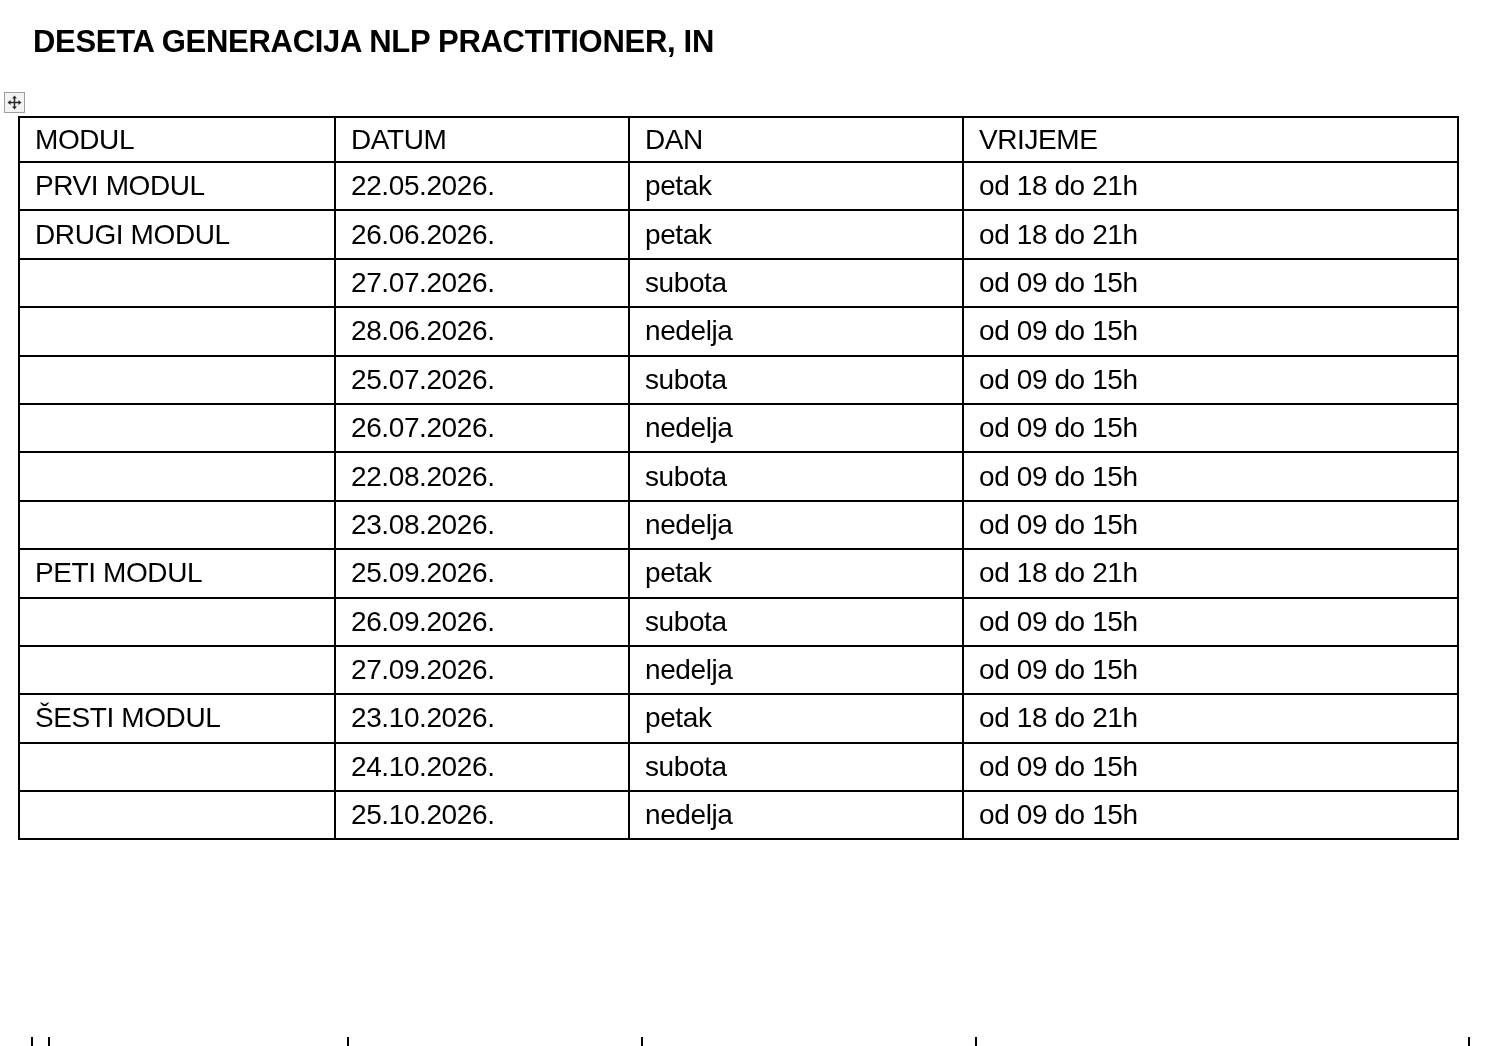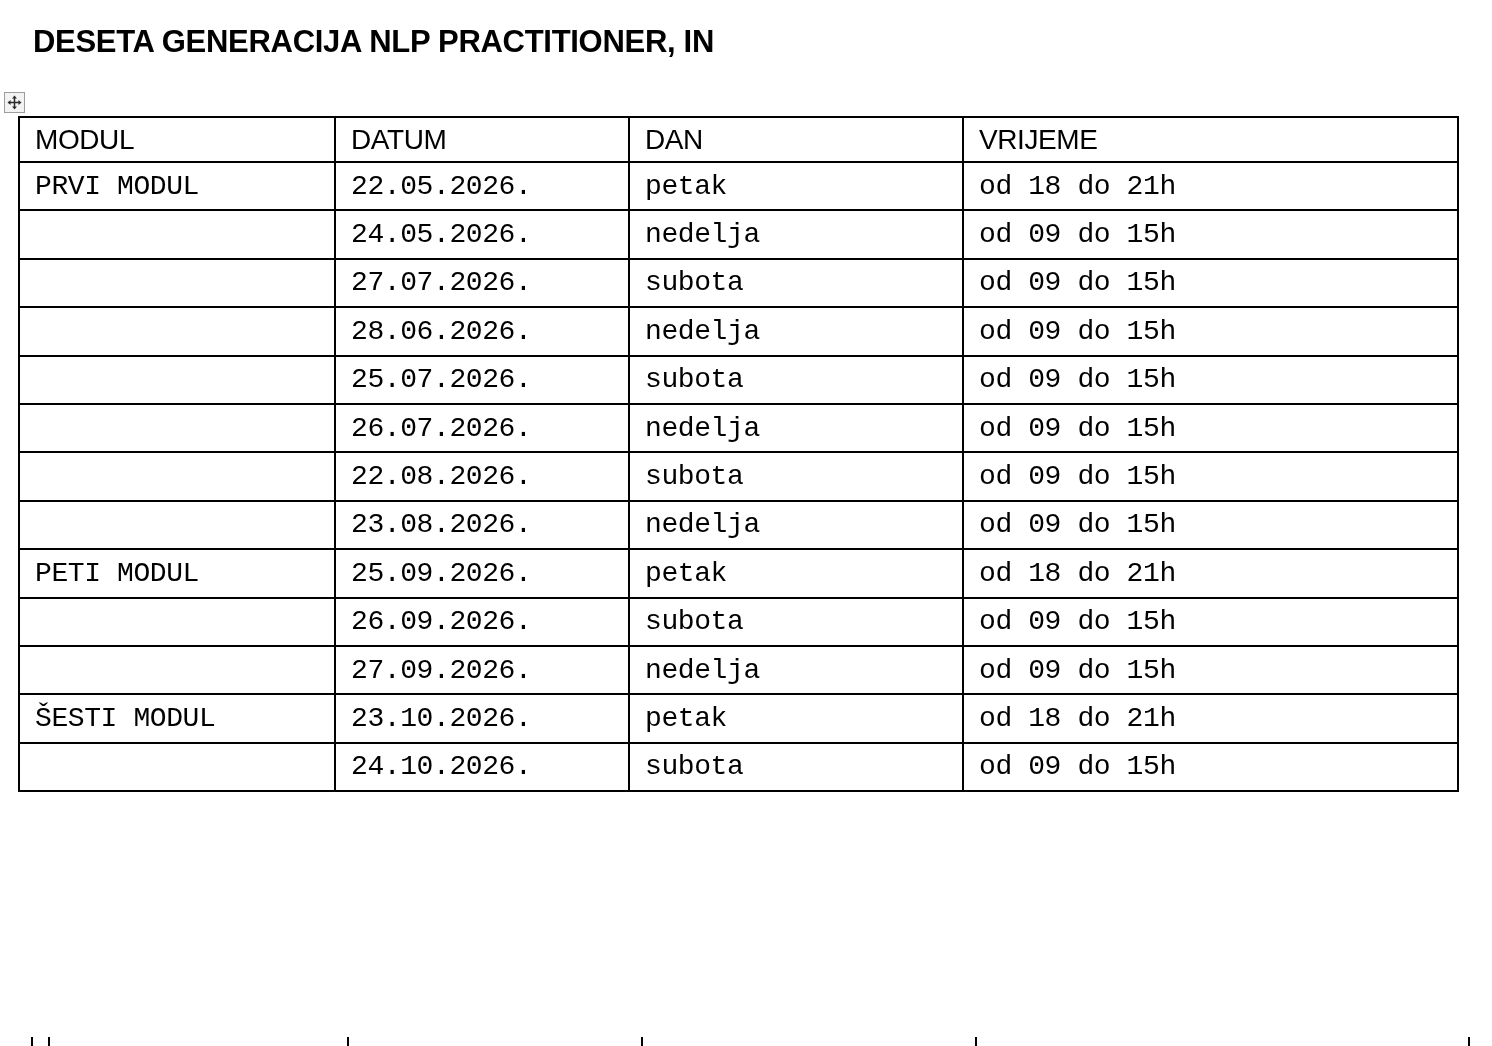--- a/index.html
+++ b/index.html
@@ -55,21 +55,21 @@
   table.schedule th, table.schedule td {
     border: 2px solid #000000;
     padding: 0 0 0 15px;
     text-align: left;
     vertical-align: middle;
     font-weight: 400;
     overflow: hidden;
     white-space: nowrap;
   }
   table.schedule thead tr { height: 45px; }
-  table.schedule tbody tr { height: 48.4px; font-family: Liberation Mono, monospace; }
+  table.schedule tbody tr { height: 48.4px; }
   col.c1 { width: 316px; }
   col.c2 { width: 294px; }
   col.c3 { width: 334px; }
   col.c4 { width: 495px; }
 
   
   .partial-row {
     position: absolute;
     left: 31px;
     top: 1037px;
@@ -116,27 +116,27 @@
     </thead>
     <tbody id="schedule-body">
     <tr>
       <td>PRVI MODUL</td>
       <td>22.05.2026.</td>
       <td>petak</td>
       <td>od 18 do 21h</td>
     </tr>
 
 
-    <tr>
-      <td></td>
-      <td>24.05.2026.</td>
-      <td>nedelja</td>
-      <td>od 09 do 15h</td>
-    </tr>
-
+
+    <tr>
+      <td>DRUGI MODUL</td>
+      <td>26.06.2026.</td>
+      <td>petak</td>
+      <td>od 18 do 21h</td>
+    </tr>
 
     <tr>
       <td></td>
       <td>27.07.2026.</td>
       <td>subota</td>
       <td>od 09 do 15h</td>
     </tr>
 
     <tr>
       <td></td>
@@ -203,20 +203,26 @@
       <td>od 18 do 21h</td>
     </tr>
 
     <tr>
       <td></td>
       <td>24.10.2026.</td>
       <td>subota</td>
       <td>od 09 do 15h</td>
     </tr>
 
+    <tr>
+      <td></td>
+      <td>25.10.2026.</td>
+      <td>nedelja</td>
+      <td>od 09 do 15h</td>
+    </tr>
   </tbody>
   </table>
 
   <div class="partial-row">
     <div class="tick" style="left:0"></div>
     <div class="tick" style="left:17px"></div>
     <div class="tick" style="left:316px"></div>
     <div class="tick" style="left:610px"></div>
     <div class="tick" style="left:944px"></div>
     <div class="tick" style="left:1437px"></div>

